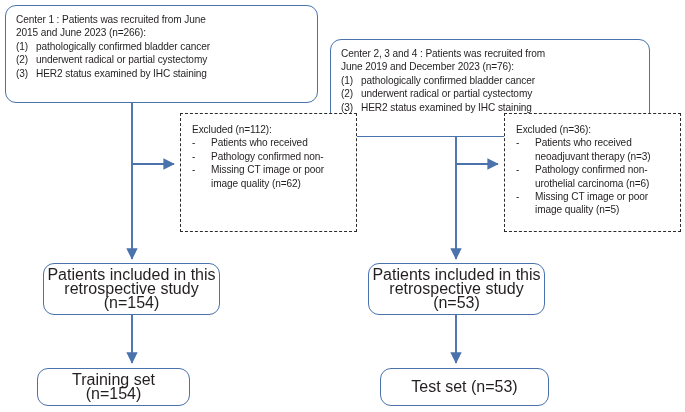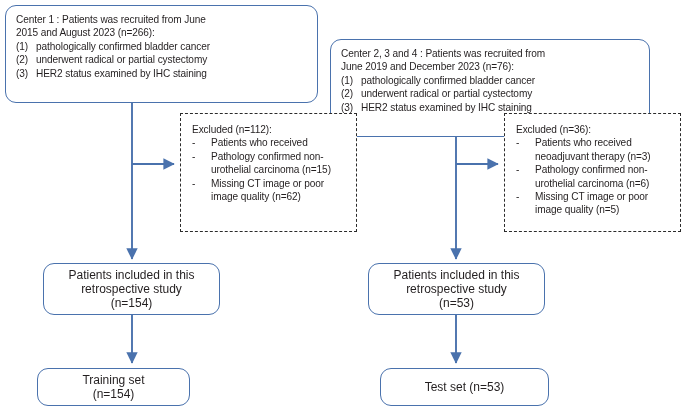--- a/index.html
+++ b/index.html
@@ -47,21 +47,21 @@
   .pad {
     padding: 7px 9px 6px 10px;
   }
   .centered {
     display: flex;
     align-items: center;
     justify-content: center;
     text-align: center;
   }
   .center-lines {
-    font-size: 12px;
+    font-size: 16px;
     line-height: 14px;
   }
   .crit-list {
     margin: 0;
     padding: 0;
     list-style: none;
   }
   .crit-list li {
     display: flex;
     align-items: flex-start;
@@ -112,21 +112,21 @@
     <line x1="132" y1="164" x2="174" y2="164" stroke="#4a72ad" stroke-width="1.9" marker-end="url(#arrowblue)"></line>
     <line x1="132" y1="315" x2="132" y2="363" stroke="#4a72ad" stroke-width="1.9" marker-end="url(#arrowblue)"></line>
 
     <line x1="456" y1="103" x2="456" y2="259" stroke="#4a72ad" stroke-width="1.9" marker-end="url(#arrowblue)"></line>
     <line x1="456" y1="164" x2="498" y2="164" stroke="#4a72ad" stroke-width="1.9" marker-end="url(#arrowblue)"></line>
     <line x1="456" y1="315" x2="456" y2="363" stroke="#4a72ad" stroke-width="1.9" marker-end="url(#arrowblue)"></line>
   </svg>
 
   <div class="node rbox txt pad" style="left:5px; top:5px; width:313px; height:98px;">
     <div class="lead">Center 1 : Patients was recruited from June</div>
-    <div class="lead">2015 and August 2023 (n=266):</div>
+    <div class="lead">2015 and June 2023 (n=266):</div>
     <ul class="crit-list">
       <li>
         <span class="marker">(1)</span>
         <span class="body">pathologically confirmed bladder cancer</span>
       </li>
       <li>
         <span class="marker">(2)</span>
         <span class="body">underwent radical or partial cystectomy</span>
       </li>
       <li>
@@ -161,21 +161,20 @@
       <li>
         <span class="marker">-</span>
         <span class="body">
           <span>Patients who received</span><br>
         </span>
       </li>
       <li>
         <span class="marker">-</span>
         <span class="body">
           <span>Pathology confirmed non-</span><br>
-          <span>urothelial carcinoma (n=15)</span>
         </span>
       </li>
       <li>
         <span class="marker">-</span>
         <span class="body">
           <span>Missing CT image or poor</span><br>
           <span>image quality (n=62)</span>
         </span>
       </li>
     </ul>

